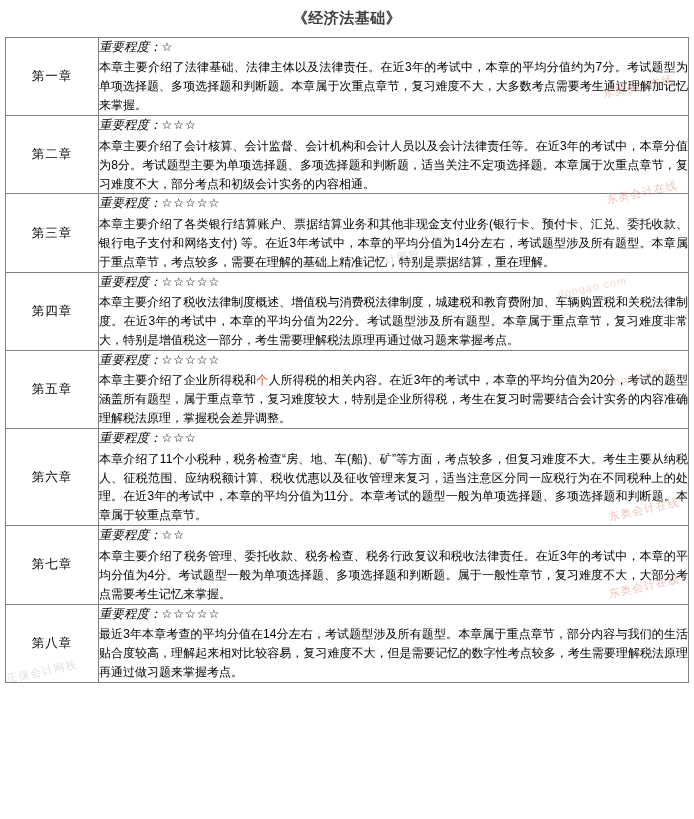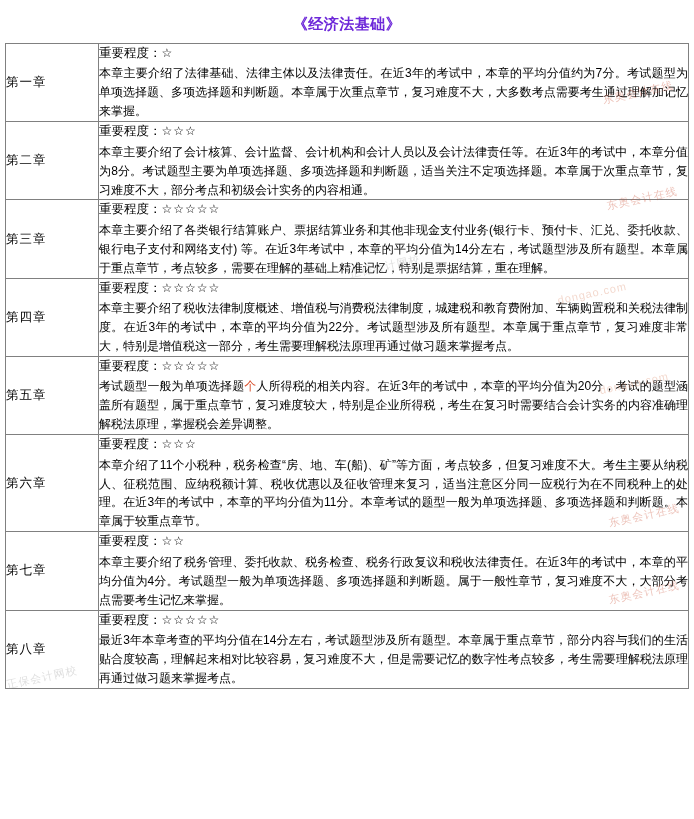--- a/index.html
+++ b/index.html
@@ -17,53 +17,54 @@
     box-sizing: border-box;
     padding: 0;
     position: relative;
   }
   .doc-title {
     text-align: center;
     font-size: 15px;
     font-weight: bold;
     letter-spacing: 0.5px;
     padding: 9px 0 9px 0;
-    color: #6d28d9;
-    margin-top: 6px;
+    color: #404040;
   }
   table.main-table {
     border-collapse: collapse;
     width: 684px;
     margin: 0 5px 0 5px;
     table-layout: fixed;
   }
   table.main-table td {
     border: 1px solid #808080;
     vertical-align: middle;
     padding: 0;
   }
   td.chapter-cell {
     width: 92px;
+    text-align: center;
     font-size: 12.5px;
     font-weight: normal;
     letter-spacing: 1px;
     color: #000;
     padding: 4px 2px;
   }
   td.content-cell {
     padding: 6px 7px 7px 7px;
     font-size: 12.5px;
     line-height: 1.55;
     text-align: justify;
     color: #000;
     position: relative;
   }
   .imp-line {
     white-space: nowrap;
     margin-bottom: 1px;
+    font-style: italic;
   }
   .imp-label {
     font-size: 12.5px;
   }
   .stars {
     letter-spacing: 1px;
     font-size: 12px;
   }
   .body-text {
     font-size: 12px;
@@ -143,21 +144,21 @@
           <span class="wm" style="right:60px; top:6px;">dongao.com</span>
         </td>
       </tr>
 
       <tr>
         <td class="chapter-cell">第五章</td>
         <td class="content-cell">
           <div class="imp-line">
             <span class="imp-label">重要程度：</span><span class="stars">☆☆☆☆☆</span>
           </div>
-          <div class="body-text"><span>考试题型一般为单项选择题</span><span class="hl">个</span><span>人所得税的相关内容。在近3年的考试中，本章的平均分值为20分，考试的题型涵盖所有题型，属于重点章节，复习难度较大，特别是企业所得税，考生在复习时需要结合会计实务的内容准确理解税法原理，掌握税会差异调整。</span></div>
+          <div class="body-text"><span>本章主要介绍了企业所得税和</span><span class="hl">个</span><span>人所得税的相关内容。在近3年的考试中，本章的平均分值为20分，考试的题型涵盖所有题型，属于重点章节，复习难度较大，特别是企业所得税，考生在复习时需要结合会计实务的内容准确理解税法原理，掌握税会差异调整。</span></div>
           <span class="wm" style="right:18px; top:18px;">dongao.com</span>
         </td>
       </tr>
 
       <tr>
         <td class="chapter-cell">第六章</td>
         <td class="content-cell">
           <div class="imp-line">
             <span class="imp-label">重要程度：</span><span class="stars">☆☆☆</span>
           </div>

